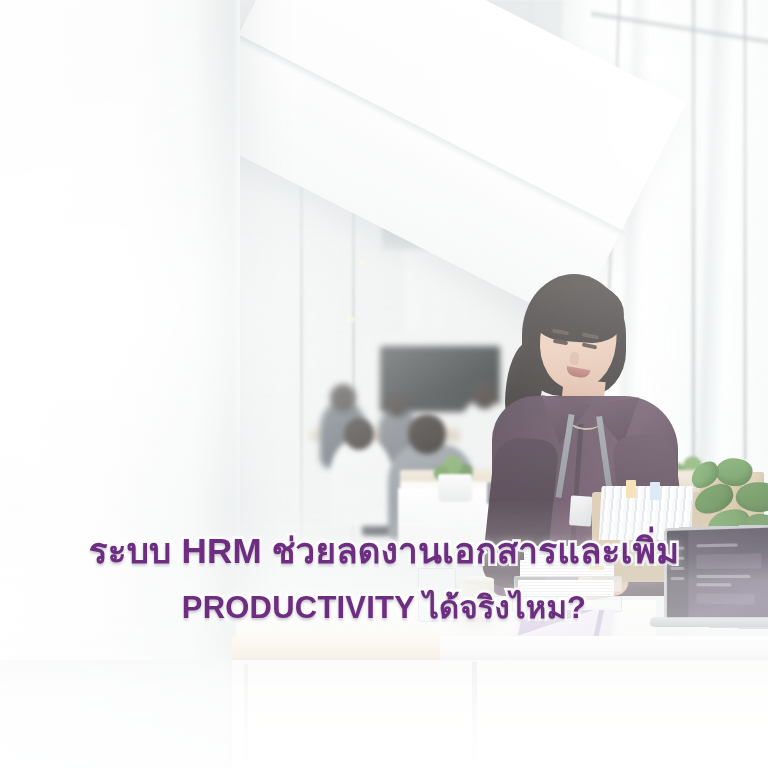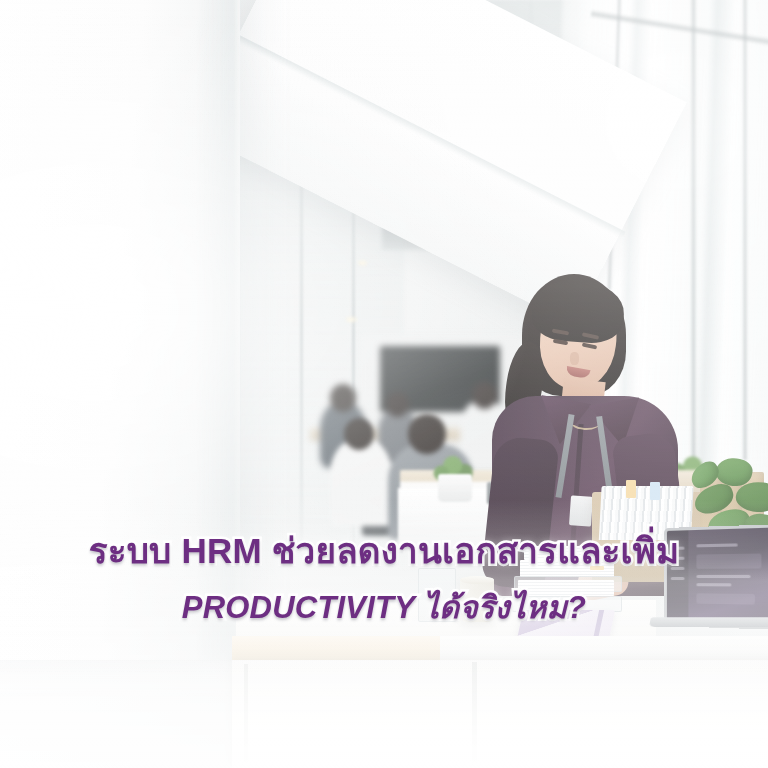--- a/index.html
+++ b/index.html
@@ -633,21 +633,21 @@
     font-weight: bold;
     color: #6d2e82;
     letter-spacing: 0.2px;
     -webkit-text-stroke: 5px #ffffff;
     paint-order: stroke fill;
     text-shadow:
       0 2px 3px rgba(120,120,130,0.45),
       0 0 10px rgba(255,255,255,0.9);
   }
   .headline .line1 { font-size: 35px; line-height: 46px; }
-  .headline .line2 { font-size: 31px; line-height: 44px; margin-top: 12px; font-style: italic; }
+  .headline .line2 { font-size: 31px; line-height: 44px; margin-top: 12px; }
 </style>
 </head>
 <body>
 
 <div id="banner">
 
   <div class="scene">
 
     <div class="bg-base"></div>
 

